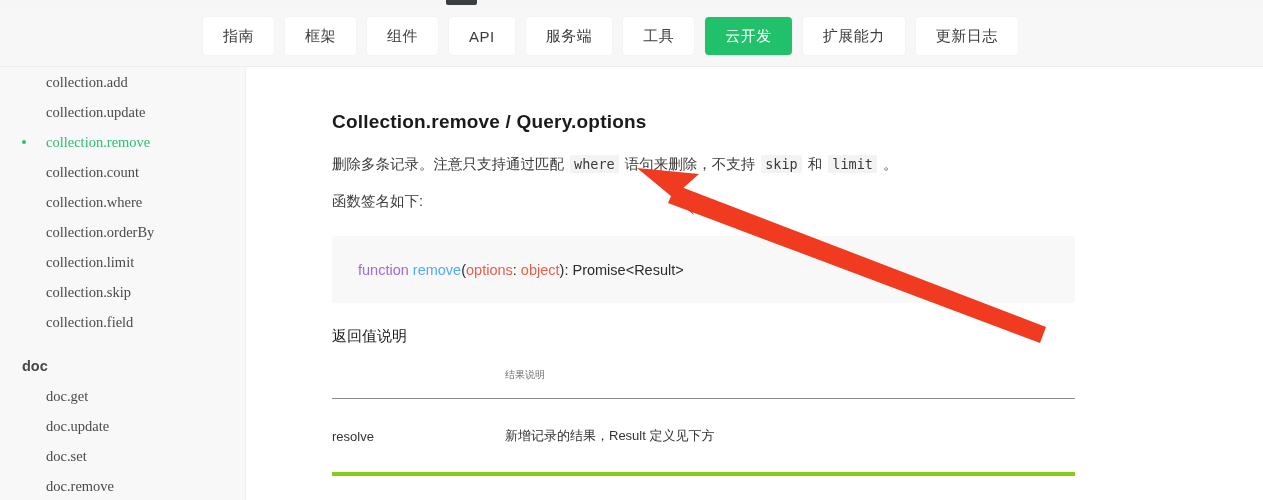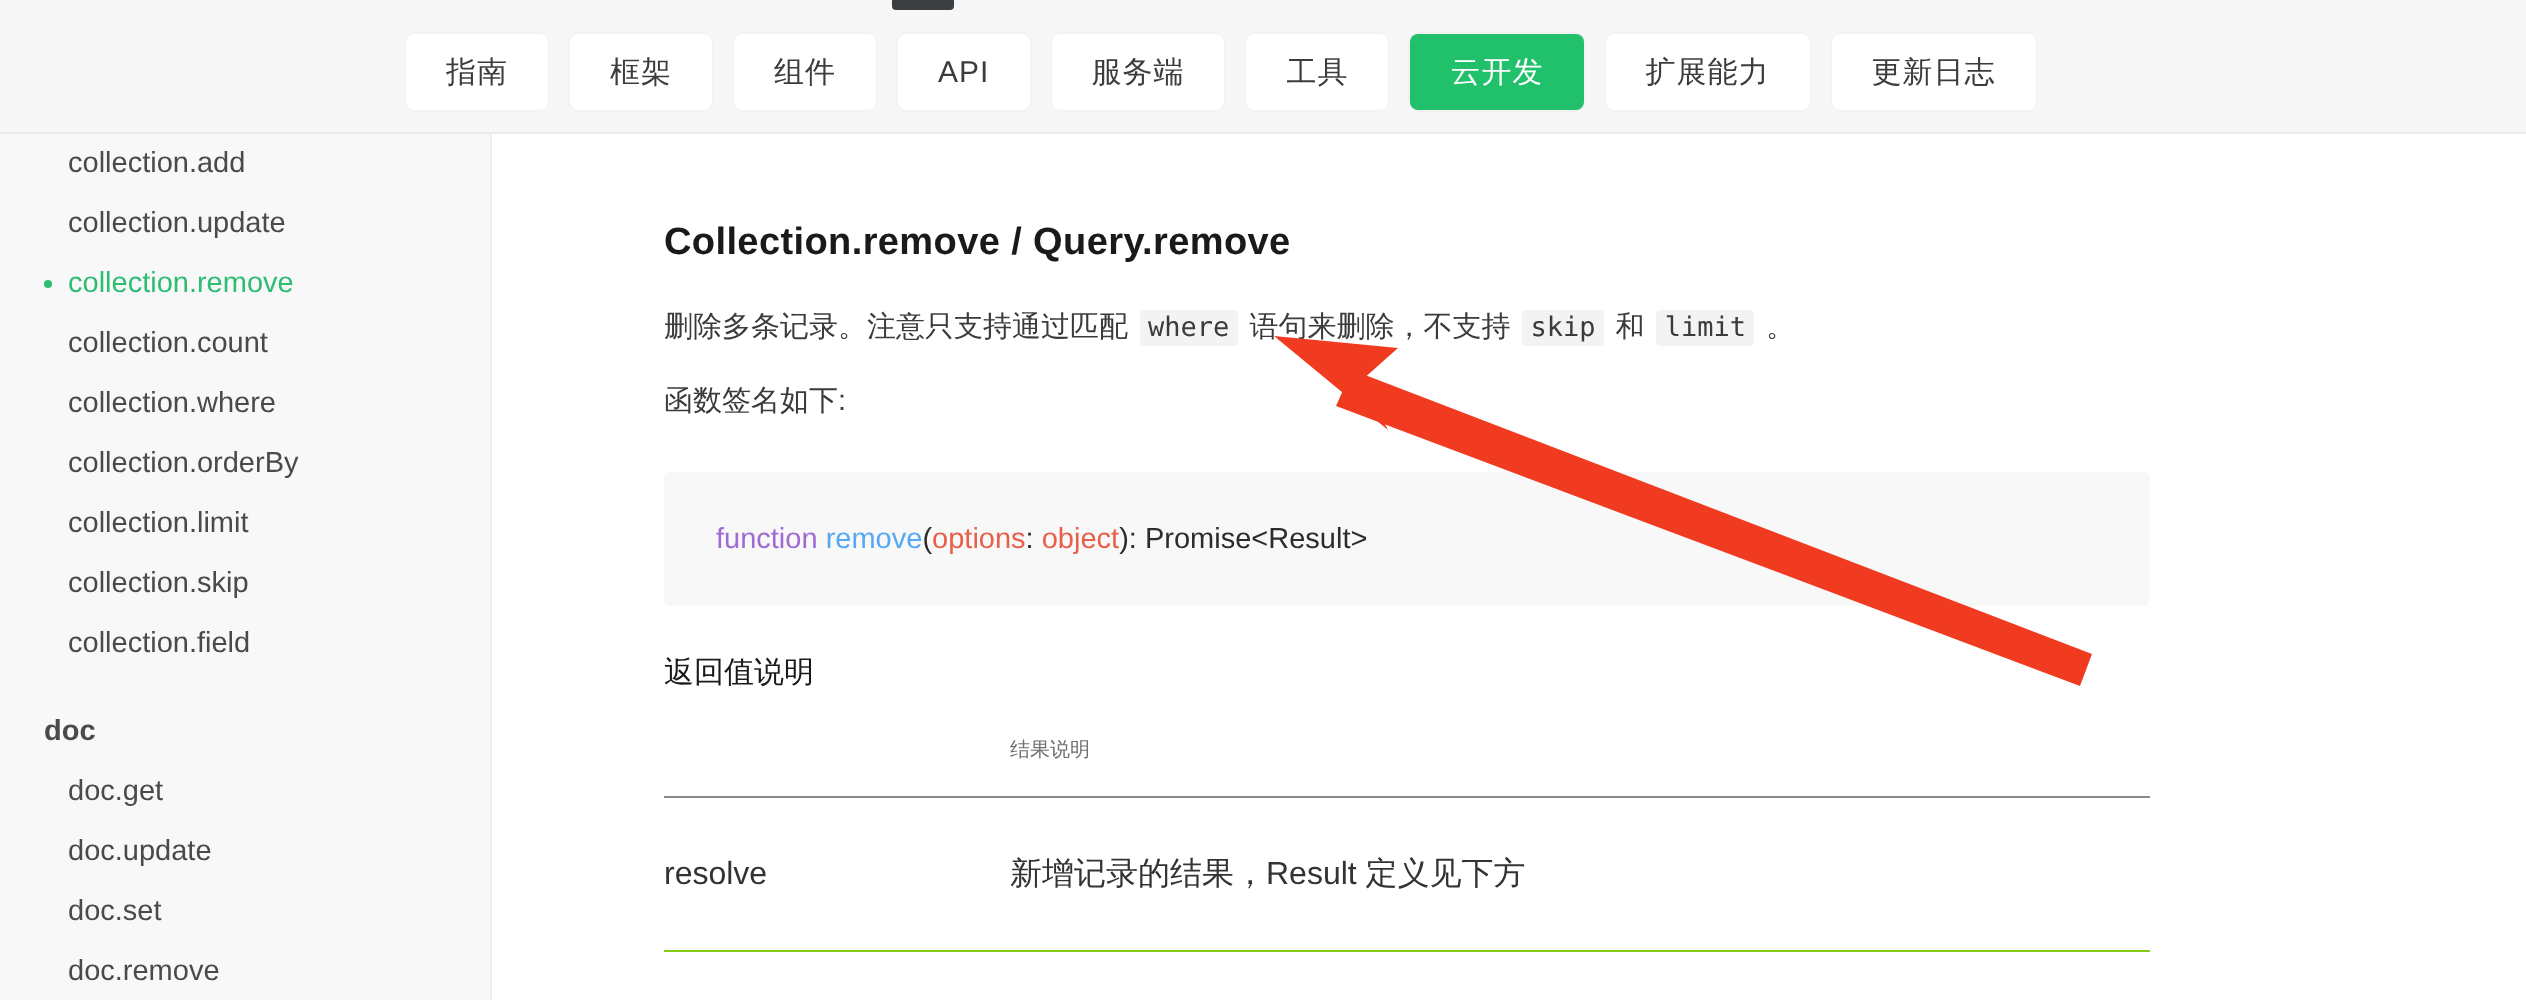--- a/index.html
+++ b/index.html
@@ -81,21 +81,21 @@
   .side-item {
     position: relative;
     height: 30px;
     display: flex;
     align-items: center;
     font-size: 14.5px;
     color: #4a4a4a;
     cursor: pointer;
     white-space: nowrap;
   }
-  .side-item.lvl2 { padding-left: 34px; }
+  .side-item.lvl2 { padding-left: 46px; font-family: Liberation Serif, serif; }
   .side-item.lvl1 { padding-left: 22px; color: #4a4a4a; }
   .side-item.group { margin-top: 14px; font-weight: bold; }
   .side-item.active { color: #2dbd73; }
   .side-dot {
     position: absolute;
     left: 22px;
     width: 4px; height: 4px;
     border-radius: 50%;
     background: #2dbd73;
   }
@@ -186,24 +186,24 @@
   }
   table.rettable th {
     text-align: left;
     font-weight: normal;
     font-size: 10px;
     color: #6f6f6f;
     padding: 0 0 16px 0;
     border-bottom: 1px solid #8a8a8a;
   }
   table.rettable td {
-    font-size: 16px;
+    font-size: 13px;
     color: #333333;
     padding: 28px 0 27px 0;
-    border-bottom: 1px solid #84cc16;
+    border-bottom: 4px solid #84cc16;
     vertical-align: middle;
   }
   .col-a { width: 173px; }
   .col-b { width: 570px; }
 
   
   .annot {
     position: absolute;
     top: 0; left: 0;
     width: 1263px; height: 500px;
@@ -273,21 +273,21 @@
         <span>doc.set</span>
       </div>
       <div class="side-item lvl2">
         <span>doc.remove</span>
       </div>
     </div>
 
   <div class="content">
     <div class="doc">
 
-      <h1 class="doc-title">Collection.remove / Query.remove</h1>
+      <h1 class="doc-title">Collection.remove / Query.options</h1>
 
       <p class="doc-para"><span>删除多条记录。注意只支持通过匹配 </span><code class="inline">where</code><span> 语句来删除，不支持 </span><code class="inline">skip</code><span> 和 </span><code class="inline">limit</code><span> 。</span></p>
 
       <p class="doc-para2">函数签名如下:</p>
 
       <div class="codeblock">
         <pre><span class="tok-kw">function</span><span class="tok-plain"> </span><span class="tok-fn">remove</span><span class="tok-punc">(</span><span class="tok-par">options</span><span class="tok-punc">: </span><span class="tok-par">object</span><span class="tok-punc">)</span><span class="tok-punc">: </span><span class="tok-plain">Promise</span><span class="tok-punc">&lt;</span><span class="tok-plain">Result</span><span class="tok-punc">&gt;</span></pre>
       </div>
 
       <h2 class="sec-title">返回值说明</h2>

